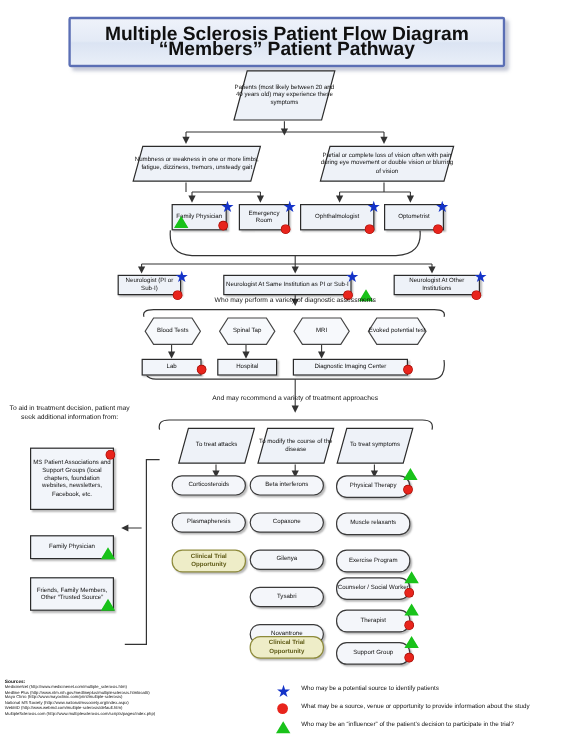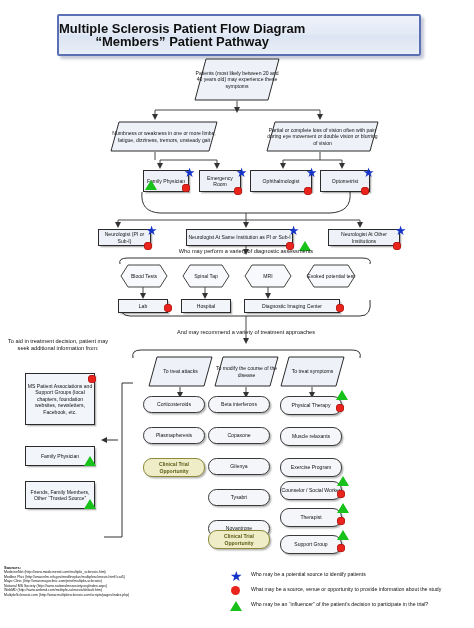--- a/index.html
+++ b/index.html
@@ -14,23 +14,23 @@
   #stage{position:relative;width:474px;height:628px;}
   .abs{position:absolute;box-sizing:border-box;}
 
   
   .title-box{
     left:57px;top:14px;width:364px;height:42px;
     background:linear-gradient(180deg,#eef2fa 0%,#e3eaf6 48%,#dbe4f3 52%,#e9eff8 100%);
     border:2px solid #5b6fb5;
     border-radius:2px;
     box-shadow:3px 3px 3px rgba(90,100,140,.35);
-    display:flex;align-items:center;
+    display:flex;align-items:center;justify-content:center;
     text-align:center;
-    font-size:13px;font-weight:bold;line-height:13px;
+    font-size:16px;font-weight:bold;line-height:13px;
     color:#101010;
   }
   .title-box span{display:block;}
 
   
   .node{
     background:#eef2f8;
     border:1px solid #2b2b2b;
     box-shadow:1.5px 1.5px 1.5px rgba(0,0,0,.30);
     display:flex;align-items:center;justify-content:center;

